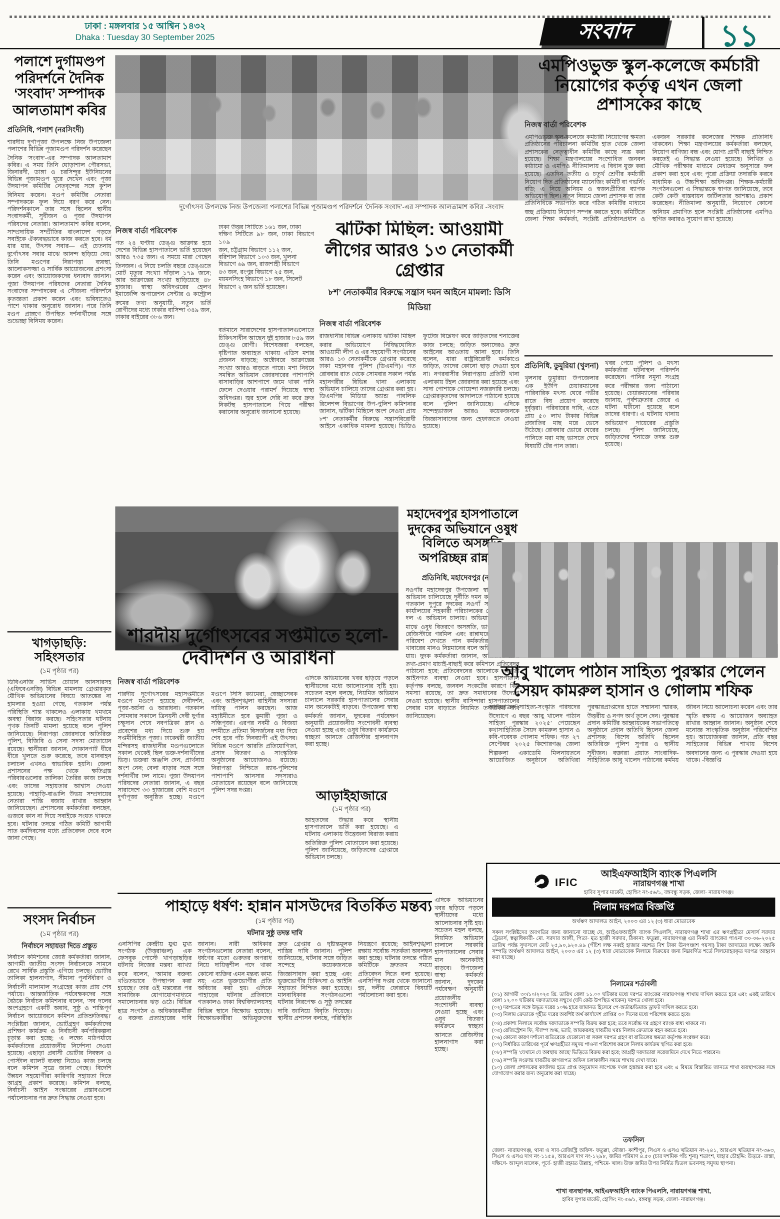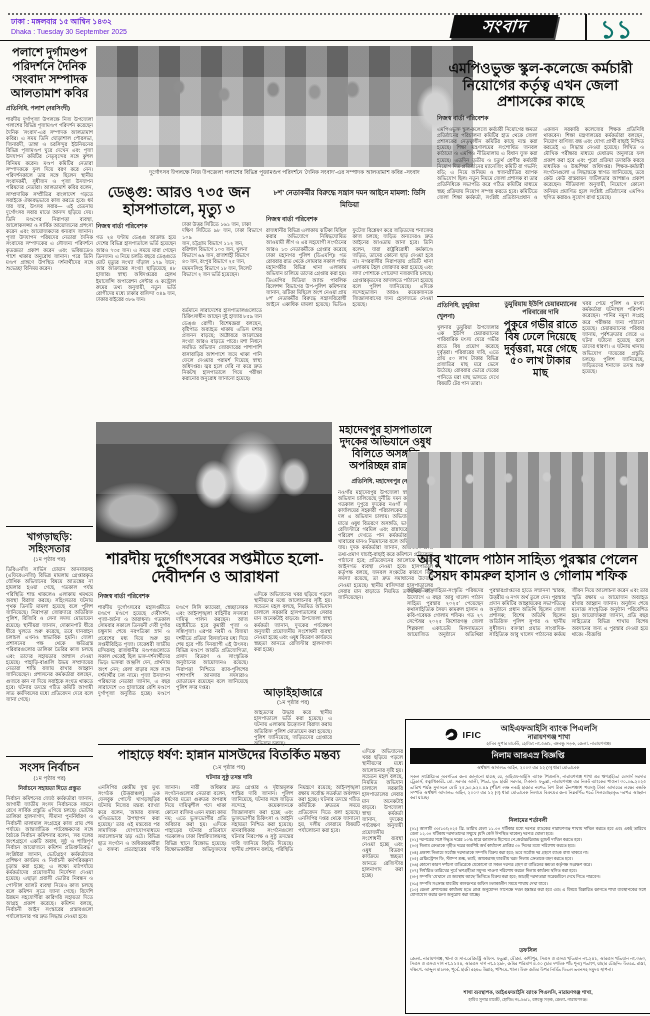--- a/index.html
+++ b/index.html
@@ -2,21 +2,21 @@
 <html lang="bn"><head>
 <meta charset="utf-8">
 <style>
   html,body{margin:0;padding:0;}
   body{background:#e9e7e2;font-family:"Liberation Sans",sans-serif;}
   .page{position:relative;width:650px;height:1016px;background:#fbfaf6;color:#1c1c1c;
         margin:0 auto;overflow:hidden;}
   
   .mast-dotted{position:absolute;left:8px;right:8px;top:13px;border-top:2px dotted #6a6a6a;}
   .mast-rule{position:absolute;left:0;right:0;top:40px;border-top:1.5px solid #111;}
-  .mast-dates{position:absolute;left:11px;top:17px;width:220px;line-height:10px;color:#6d28d9;}
+  .mast-dates{position:absolute;left:11px;top:17px;width:220px;line-height:10px;color:#0f766e;text-align:center;}
   .date-bn{font-size:7.5px;font-weight:bold;}
   .date-en{font-size:7px;}
   .logo-box{position:absolute;left:452px;top:15px;width:104px;height:23px;background:#0d0d0d;
             transform:skewX(-12deg);box-shadow:2px 2px 0 #444;display:flex;align-items:center;justify-content:center;}
   .logo-text{color:#fff;font-weight:bold;font-size:17px;font-style:italic;transform:skewX(6deg);letter-spacing:1px;}
   .page-no-divider{position:absolute;left:585px;top:14px;height:26px;border-left:2px solid #111;}
   .page-no{position:absolute;left:600px;top:10px;font-size:25px;font-weight:bold;color:#0f766e;}
   
   .abs{position:absolute;overflow:hidden;}
   .hl{font-weight:bold;color:#0d0d0d;line-height:1.18;text-align:center;}
@@ -113,71 +113,67 @@
       <div class="cont">(১ম পৃষ্ঠার পর)</div>
       <div class="subhead-mini">নির্বাচনে সহায়তা দিতে প্রস্তুত</div>
       <div class="body-txt" style="height:230px;">নির্বাচন কমিশনের জ্যেষ্ঠ কর্মকর্তারা জানান, আগামী জাতীয় সংসদ নির্বাচনকে সামনে রেখে সার্বিক প্রস্তুতি এগিয়ে চলছে। ভোটার তালিকা হালনাগাদ, সীমানা পুনর্নির্ধারণ ও নির্বাচনী মালামাল সংগ্রহের কাজ প্রায় শেষ পর্যায়ে। আন্তর্জাতিক পর্যবেক্ষকদের সঙ্গে বৈঠকে নির্বাচন কমিশনার বলেন, ‘সব দলের অংশগ্রহণে একটি অবাধ, সুষ্ঠু ও শান্তিপূর্ণ নির্বাচন আয়োজনে কমিশন প্রতিশ্রুতিবদ্ধ।’ সংশ্লিষ্টরা জানান, ভোটগ্রহণ কর্মকর্তাদের প্রশিক্ষণ কার্যক্রম ও নির্বাচনী কর্মপরিকল্পনা চূড়ান্ত করা হচ্ছে; এ লক্ষ্যে মাঠপর্যায়ে কর্মকর্তাদের প্রয়োজনীয় নির্দেশনা দেওয়া হয়েছে। এছাড়া প্রবাসী ভোটার নিবন্ধন ও পোস্টাল ব্যালট ব্যবস্থা নিয়েও কাজ চলছে বলে কমিশন সূত্রে জানা গেছে। বিদেশি উন্নয়ন সহযোগীরা কারিগরি সহায়তা দিতে আগ্রহ প্রকাশ করেছে। কমিশন বলছে, নির্বাচনী আইন সংস্কারের প্রস্তাবগুলো পর্যালোচনার পর দ্রুত সিদ্ধান্ত নেওয়া হবে।</div>
     </div>
   </div>
 
   <div class="abs photo photo-top" style="left:96px;top:46px;width:377px;height:121px;"></div>
   <div class="abs caption" style="left:96px;top:169px;width:377px;height:11px;">দুর্গোৎসব উপলক্ষে নিজ উপজেলা পলাশের বিভিন্ন পূজামণ্ডপ পরিদর্শনে ‘দৈনিক সংবাদ’-এর সম্পাদক আলতামাশ কবির  -সংবাদ</div>
 
   <div class="abs" style="left:96px;top:184px;width:166px;height:238px;">
-    <div class="hl hl-c" style="font-size:14.5px;">ডেঙ্গু: আরও ৭৩৫ জন হাসপাতালে, মৃত্যু ৩</div>
     <div style="display:flex;gap:6px;margin-top:3px;">
       <div style="width:80px;">
         <div class="byline" style="margin-top:0;">নিজস্ব বার্তা পরিবেশক</div>
         <div class="body-txt" style="height:172px;">গত ২৪ ঘণ্টায় ডেঙ্গু আক্রান্ত হয়ে দেশের বিভিন্ন হাসপাতালে ভর্তি হয়েছেন আরও ৭৩৫ জন। এ সময়ে মারা গেছেন তিনজন। এ নিয়ে চলতি বছরে ডেঙ্গুতে মোট মৃত্যুর সংখ্যা দাঁড়াল ১৭৯ জনে; আর আক্রান্তের সংখ্যা ছাড়িয়েছে ৪৮ হাজার। স্বাস্থ্য অধিদপ্তরের হেলথ ইমার্জেন্সি অপারেশন সেন্টার ও কন্ট্রোল রুমের তথ্য অনুযায়ী, নতুন ভর্তি রোগীদের মধ্যে ঢাকার বাসিন্দা ৩৪৯ জন, ঢাকার বাইরের ৩৮৬ জন।</div>
       </div>
       <div style="width:80px;">
         <div class="body-txt stats" style="height:86px;">ঢাকা উত্তর সিটিতে ১৬১ জন, ঢাকা
 দক্ষিণ সিটিতে ৯৮ জন, ঢাকা বিভাগে ১০৯
 জন, চট্টগ্রাম বিভাগে ১১২ জন,
 বরিশাল বিভাগে ১০৩ জন, খুলনা
 বিভাগে ৬৯ জন, রাজশাহী বিভাগে
 ৪৩ জন, রংপুর বিভাগে ২৫ জন,
 ময়মনসিংহ বিভাগে ১৮ জন, সিলেট
 বিভাগে ২ জন ভর্তি হয়েছেন।</div>
         <div class="body-txt" style="height:94px;">বর্তমানে সারাদেশের হাসপাতালগুলোতে চিকিৎসাধীন আছেন দুই হাজার ৮৫৯ জন ডেঙ্গু রোগী। বিশেষজ্ঞরা বলছেন, বৃষ্টিপাত অব্যাহত থাকায় এডিস মশার প্রজনন বাড়ছে; অক্টোবরে আক্রান্তের সংখ্যা আরও বাড়তে পারে। মশা নিধনে সমন্বিত অভিযান জোরদারের পাশাপাশি বাসাবাড়ির আশপাশে জমে থাকা পানি ফেলে দেওয়ার পরামর্শ দিয়েছে স্বাস্থ্য অধিদপ্তর। জ্বর হলে দেরি না করে দ্রুত নিকটস্থ হাসপাতালে গিয়ে পরীক্ষা করানোর অনুরোধ জানানো হয়েছে।</div>
       </div>
     </div>
   </div>
 
   <div class="abs" style="left:266px;top:184px;width:167px;height:238px;">
+    <div class="hl hl-c" style="font-size:14.5px;">ঝটিকা মিছিল: আওয়ামী লীগের আরও ১৩ নেতাকর্মী গ্রেপ্তার</div>
     <div class="subhead-mini" style="font-size:7px;margin:3px 0 2px;">৮শ’ নেতাকর্মীর বিরুদ্ধে সন্ত্রাস দমন আইনে মামলা: ডিসি মিডিয়া</div>
     <div class="byline">নিজস্ব বার্তা পরিবেশক</div>
     <div class="body-txt cols2" style="height:158px;">রাজধানীর বিভিন্ন এলাকায় ঝটিকা মিছিল করার অভিযোগে নিষিদ্ধঘোষিত আওয়ামী লীগ ও এর সহযোগী সংগঠনের আরও ১৩ নেতাকর্মীকে গ্রেপ্তার করেছে ঢাকা মহানগর পুলিশ (ডিএমপি)। গত রোববার রাত থেকে সোমবার সকাল পর্যন্ত মহানগরীর বিভিন্ন থানা এলাকায় অভিযান চালিয়ে তাদের গ্রেপ্তার করা হয়। ডিএমপির মিডিয়া অ্যান্ড পাবলিক রিলেশন্স বিভাগের উপ-পুলিশ কমিশনার জানান, ঝটিকা মিছিলে অংশ নেওয়া প্রায় ৮শ’ নেতাকর্মীর বিরুদ্ধে সন্ত্রাসবিরোধী আইনে একাধিক মামলা হয়েছে। ভিডিও ফুটেজ বিশ্লেষণ করে জড়িতদের শনাক্তের কাজ চলছে; জড়িত অন্যদেরও দ্রুত আইনের আওতায় আনা হবে। তিনি বলেন, যারা রাষ্ট্রবিরোধী কর্মকাণ্ডে জড়িত, তাদের কোনো ছাড় দেওয়া হবে না। নগরবাসীর নিরাপত্তায় প্রতিটি থানা এলাকায় টহল জোরদার করা হয়েছে এবং সাদা পোশাকে গোয়েন্দা নজরদারি চলছে। গ্রেপ্তারকৃতদের আদালতে পাঠানো হয়েছে বলে পুলিশ জানিয়েছে। এদিকে সন্দেহভাজন আরও কয়েকজনকে জিজ্ঞাসাবাদের জন্য হেফাজতে নেওয়া হয়েছে।</div>
   </div>
 
-  <div class="abs" style="left:437px;top:46px;width:207px;height:248px;margin-top:14px;">
+  <div class="abs" style="left:437px;top:46px;width:207px;height:248px;">
     <div class="hl hl-c" style="font-size:14px;">এমপিওভুক্ত স্কুল-কলেজে কর্মচারী নিয়োগের কর্তৃত্ব এখন জেলা প্রশাসকের কাছে</div>
     <div class="byline">নিজস্ব বার্তা পরিবেশক</div>
     <div class="body-txt cols2" style="height:176px;">এমপিওভুক্ত স্কুল-কলেজে কর্মচারী নিয়োগের ক্ষমতা প্রতিষ্ঠানের পরিচালনা কমিটির হাত থেকে জেলা প্রশাসকের নেতৃত্বাধীন কমিটির কাছে ন্যস্ত করা হয়েছে। শিক্ষা মন্ত্রণালয়ের সংশোধিত জনবল কাঠামো ও এমপিও নীতিমালায় এ বিধান যুক্ত করা হয়েছে। এতদিন তৃতীয় ও চতুর্থ শ্রেণীর কর্মচারী নিয়োগ দিত প্রতিষ্ঠানের ম্যানেজিং কমিটি বা গভর্নিং বডি; এ নিয়ে অনিয়ম ও স্বজনপ্রীতির ব্যাপক অভিযোগ ছিল। নতুন নিয়মে জেলা প্রশাসক বা তার প্রতিনিধিকে সভাপতি করে গঠিত কমিটির মাধ্যমে স্বচ্ছ প্রক্রিয়ায় নিয়োগ সম্পন্ন করতে হবে। কমিটিতে জেলা শিক্ষা কর্মকর্তা, সংশ্লিষ্ট প্রতিষ্ঠানপ্রধান ও একজন সরকারি কলেজের শিক্ষক প্রতিনিধি থাকবেন। শিক্ষা মন্ত্রণালয়ের কর্মকর্তারা বলছেন, নিয়োগ বাণিজ্য বন্ধ এবং যোগ্য প্রার্থী বাছাই নিশ্চিত করতেই এ সিদ্ধান্ত নেওয়া হয়েছে। লিখিত ও মৌখিক পরীক্ষার মাধ্যমে মেধাক্রম অনুসারে ফল প্রকাশ করা হবে এবং পুরো প্রক্রিয়া তদারকি করবে মাধ্যমিক ও উচ্চশিক্ষা অধিদপ্তর। শিক্ষক-কর্মচারী সংগঠনগুলো এ সিদ্ধান্তকে স্বাগত জানিয়েছে, তবে কেউ কেউ বাস্তবায়ন জটিলতার আশঙ্কাও প্রকাশ করেছেন। নীতিমালা অনুযায়ী, নিয়োগে কোনো অনিয়ম প্রমাণিত হলে সংশ্লিষ্ট প্রতিষ্ঠানের এমপিও স্থগিত করারও সুযোগ রাখা হয়েছে।</div>
   </div>
   <div class="abs hr" style="left:437px;top:296px;width:207px;"></div>
 
   <div class="abs" style="left:437px;top:300px;width:207px;height:150px;">
     <div style="display:flex;gap:5px;">
       <div style="width:62px;">
         <div class="byline" style="margin-top:0;">প্রতিনিধি, ডুমুরিয়া (খুলনা)</div>
         <div class="body-txt" style="height:138px;">খুলনার ডুমুরিয়া উপজেলার এক ইউপি চেয়ারম্যানের পারিবারিক মৎস্য ঘেরে গভীর রাতে বিষ প্রয়োগ করেছে দুর্বৃত্তরা। পরিবারের দাবি, এতে প্রায় ৫০ লাখ টাকার বিভিন্ন প্রজাতির মাছ মরে ভেসে উঠেছে। রোববার ভোরে ঘেরের পানিতে মরা মাছ ভাসতে দেখে বিষয়টি টের পান তারা।</div>
       </div>
-      <div style="width:74px;">
-        <div style="font-size:6.3px;font-weight:bold;text-align:center;line-height:1.25;">ডুমুরিয়ায় ইউপি চেয়ারম্যানের পরিবারের দাবি</div>
-        <div class="hl hl-c" style="font-size:10.3px;margin-top:3px;">পুকুরে গভীর রাতে বিষ ঢেলে দিয়েছে দুর্বৃত্তরা, মরে গেছে ৫০ লাখ টাকার মাছ</div>
-      </div>
       <div style="width:62px;">
         <div class="body-txt" style="height:148px;">খবর পেয়ে পুলিশ ও মৎস্য কর্মকর্তারা ঘটনাস্থল পরিদর্শন করেছেন। পানির নমুনা সংগ্রহ করে পরীক্ষার জন্য পাঠানো হয়েছে। চেয়ারম্যানের পরিবার জানায়, পূর্বশত্রুতার জেরে এ ঘটনা ঘটানো হয়েছে বলে তাদের ধারণা। এ ঘটনায় থানায় অভিযোগ দায়েরের প্রস্তুতি চলছে। পুলিশ জানিয়েছে, জড়িতদের শনাক্তে তদন্ত শুরু হয়েছে।</div>
       </div>
     </div>
   </div>
 
   <div class="abs photo photo-durga" style="left:96px;top:422px;width:236px;height:120px;"></div>
-  <div class="abs" style="left:98px;top:550px;width:234px;height:198px;">
+  <div class="abs" style="left:98px;top:522px;width:234px;height:198px;">
     <div class="hl" style="font-size:15.5px;">শারদীয় দুর্গোৎসবের সপ্তমীতে হলো- দেবীদর্শন ও আরাধনা</div>
     <div style="display:flex;gap:6px;margin-top:4px;">
       <div style="width:150px;">
         <div class="byline" style="margin-top:0;">নিজস্ব বার্তা পরিবেশক</div>
         <div class="body-txt cols2" style="height:140px;">শারদীয় দুর্গোৎসবের মহাসপ্তমীতে মণ্ডপে মণ্ডপে হয়েছে দেবীদর্শন, পূজা-অর্চনা ও আরাধনা। গতকাল সোমবার সকালে ত্রিনয়নী দেবী দুর্গার চক্ষুদান শেষে নবপত্রিকা স্নান ও প্রবেশের মধ্য দিয়ে শুরু হয় সপ্তমীবিহিত পূজা। ঢাকেশ্বরী জাতীয় মন্দিরসহ রাজধানীর মণ্ডপগুলোতে সকাল থেকেই ছিল ভক্ত-দর্শনার্থীদের ভিড়। ভক্তরা অঞ্জলি দেন, প্রার্থনায় অংশ নেন; বেলা বাড়ার সঙ্গে সঙ্গে দর্শনার্থীর ঢল নামে। পূজা উদযাপন পরিষদের নেতারা জানান, এ বছর সারাদেশে ৩৩ হাজারের বেশি মণ্ডপে দুর্গাপূজা অনুষ্ঠিত হচ্ছে। মণ্ডপে মণ্ডপে সিসি ক্যামেরা, স্বেচ্ছাসেবক এবং আইনশৃঙ্খলা বাহিনীর সদস্যরা দায়িত্ব পালন করছেন। আজ মহাষ্টমীতে হবে কুমারী পূজা ও সন্ধিপূজা। এরপর নবমী ও বিজয়া দশমীতে প্রতিমা বিসর্জনের মধ্য দিয়ে শেষ হবে পাঁচ দিনব্যাপী এই উৎসব। বিভিন্ন মণ্ডপে আরতি প্রতিযোগিতা, প্রসাদ বিতরণ ও সাংস্কৃতিক অনুষ্ঠানের আয়োজনও রয়েছে। নিরাপত্তা নিশ্চিতে র‌্যাব-পুলিশের পাশাপাশি আনসার সদস্যরাও মোতায়েন রয়েছেন বলে জানিয়েছে পুলিশ সদর দপ্তর।</div>
       </div>
       <div style="width:78px;">
         <div class="body-txt" style="height:80px;">এদিকে অভিযানের খবর ছড়িয়ে পড়লে স্থানীয়দের মধ্যে আলোচনার সৃষ্টি হয়। সচেতন মহল বলছে, নিয়মিত অভিযান চালালে সরকারি হাসপাতালের সেবার মান অনেকটাই বাড়বে। উপজেলা স্বাস্থ্য কর্মকর্তা জানান, দুদকের পর্যবেক্ষণ অনুযায়ী প্রয়োজনীয় সংশোধনী ব্যবস্থা নেওয়া হচ্ছে এবং ওষুধ বিতরণ কার্যক্রমে স্বচ্ছতা আনতে রেজিস্টার হালনাগাদ করা হচ্ছে।</div>
         <div class="hl hl-c" style="font-size:10.5px;margin-top:15px;">আড়াইহাজারে</div>
         <div class="cont">(১ম পৃষ্ঠার পর)</div>
@@ -193,21 +189,21 @@
   </div>
 
   <div class="abs photo photo-abu" style="left:407px;top:452px;width:241px;height:96px;"></div>
   <div class="abs" style="left:407px;top:552px;width:241px;height:162px;">
     <div class="hl hl-c" style="font-size:13.3px;">আবু খালেদ পাঠান সাহিত্য পুরস্কার পেলেন সৈয়দ কামরুল হাসান ও গোলাম শফিক</div>
     <div class="body-txt cols3" style="height:108px;margin-top:4px;">অভিযাত্রিক সাহিত্য-সংস্কৃতি পরিষদের উদ্যোগে এ বছর ‘আবু খালেদ পাঠান সাহিত্য পুরস্কার ২০২৫’ পেয়েছেন কথাসাহিত্যিক সৈয়দ কামরুল হাসান ও কবি-গবেষক গোলাম শফিক। গত ২৭ সেপ্টেম্বর ২০২৫ কিশোরগঞ্জ জেলা শিল্পকলা একাডেমি মিলনায়তনে আয়োজিত অনুষ্ঠানে অতিথিরা পুরস্কারপ্রাপ্তদের হাতে সম্মাননা স্মারক, উত্তরীয় ও নগদ অর্থ তুলে দেন। পুরস্কার প্রদান কমিটির আহ্বায়কের সভাপতিত্বে অনুষ্ঠানে প্রধান অতিথি ছিলেন জেলা প্রশাসক; বিশেষ অতিথি ছিলেন অতিরিক্ত পুলিশ সুপার ও স্থানীয় সুধীজন। বক্তারা প্রয়াত সাংবাদিক-সাহিত্যিক আবু খালেদ পাঠানের কর্মময় জীবন নিয়ে আলোচনা করেন এবং তার স্মৃতি রক্ষায় এ আয়োজন অব্যাহত রাখার আহ্বান জানান। অনুষ্ঠান শেষে মনোজ্ঞ সাংস্কৃতিক অনুষ্ঠান পরিবেশিত হয়। আয়োজকরা জানান, প্রতি বছর সাহিত্যের বিভিন্ন শাখায় বিশেষ অবদানের জন্য এ পুরস্কার দেওয়া হয়ে থাকে।  -বিজ্ঞপ্তি</div>
   </div>
 
   <div class="abs hr" style="left:98px;top:744px;width:262px;"></div>
   <div class="abs" style="left:98px;top:748px;width:262px;height:262px;">
-    <div class="hl hl-c" style="font-size:12.5px;">পাহাড়ে ধর্ষণ: হান্নান মাসউদের বিতর্কিত মন্তব্য</div>
+    <div class="hl hl-c" style="font-size:12.5px;text-align:right;">পাহাড়ে ধর্ষণ: হান্নান মাসউদের বিতর্কিত মন্তব্য</div>
     <div class="cont">(১ম পৃষ্ঠার পর)</div>
     <div class="subhead-mini">ঘটনার সুষ্ঠু তদন্ত দাবি</div>
     <div class="body-txt cols4" style="height:214px;">এনসিপির কেন্দ্রীয় যুগ্ম মুখ্য সংগঠক (উত্তরাঞ্চল) এক ফেসবুক পোস্টে খাগড়াছড়ির ঘটনায় নিজের মন্তব্য ব্যাখ্যা করে বলেন, ‘আমার বক্তব্য খণ্ডিতভাবে উপস্থাপন করা হয়েছে।’ তার ওই মন্তব্যের পর সামাজিক যোগাযোগমাধ্যমে সমালোচনার ঝড় ওঠে। বিভিন্ন ছাত্র সংগঠন ও অধিকারকর্মীরা এ বক্তব্য প্রত্যাহারের দাবি জানান। নারী অধিকার সংগঠনগুলোর নেতারা বলেন, ধর্ষণের মতো গুরুতর অপরাধ নিয়ে দায়িত্বশীল পদে থাকা কোনো ব্যক্তির এমন মন্তব্য কাম্য নয়; এতে ভুক্তভোগীর প্রতি অবিচার করা হয়। এদিকে পাহাড়ের ঘটনার প্রতিবাদে গতকালও ঢাকা বিশ্ববিদ্যালয়সহ বিভিন্ন স্থানে বিক্ষোভ হয়েছে। বিক্ষোভকারীরা অভিযুক্তদের দ্রুত গ্রেপ্তার ও দৃষ্টান্তমূলক শাস্তির দাবি জানান। পুলিশ জানিয়েছে, ঘটনার সঙ্গে জড়িত সন্দেহে কয়েকজনকে জিজ্ঞাসাবাদ করা হচ্ছে এবং ভুক্তভোগীর চিকিৎসা ও আইনি সহায়তা নিশ্চিত করা হয়েছে। মানবাধিকার সংগঠনগুলো ঘটনার নিরপেক্ষ ও সুষ্ঠু তদন্তের দাবি জানিয়ে বিবৃতি দিয়েছে। স্থানীয় প্রশাসন বলছে, পরিস্থিতি নিয়ন্ত্রণে রয়েছে; আইনশৃঙ্খলা রক্ষায় সর্বোচ্চ সতর্কতা অবলম্বন করা হচ্ছে। ঘটনার তদন্তে গঠিত কমিটিকে দ্রুততম সময়ে প্রতিবেদন দিতে বলা হয়েছে। এনসিপির দপ্তর থেকে জানানো হয়, দলীয় ফোরামে বিষয়টি পর্যালোচনা করা হবে।</div>
   </div>
 
   <div class="abs body-txt" style="left:362px;top:748px;width:41px;height:262px;">এদিকে অভিযানের খবর ছড়িয়ে পড়লে স্থানীয়দের মধ্যে আলোচনার সৃষ্টি হয়। সচেতন মহল বলছে, নিয়মিত অভিযান চালালে সরকারি হাসপাতালের সেবার মান অনেকটাই বাড়বে। উপজেলা স্বাস্থ্য কর্মকর্তা জানান, দুদকের পর্যবেক্ষণ অনুযায়ী প্রয়োজনীয় সংশোধনী ব্যবস্থা নেওয়া হচ্ছে এবং ওষুধ বিতরণ কার্যক্রমে স্বচ্ছতা আনতে রেজিস্টার হালনাগাদ করা হচ্ছে।</div>
 
   <div class="abs ad" style="left:405px;top:719px;width:236px;height:287px;">
     <div class="ad-head">
       <svg class="ad-logo-mark" viewBox="0 0 20 20">
@@ -215,21 +211,21 @@
         <rect x="1" y="8" width="11" height="4" fill="#fdfdfb" transform="rotate(-28 10 10)"></rect>
         <circle cx="10" cy="10" r="3.2" fill="#fdfdfb"></circle>
       </svg>
       <span class="ad-logo-word">IFIC</span>
       <div class="ad-bank">
         <div class="ad-bank-name">আইএফআইসি ব্যাংক পিএলসি</div>
         <div class="ad-branch">নারায়ণগঞ্জ শাখা</div>
         <div class="ad-addr">হাবিব সুপার মার্কেট, হোল্ডিং নং-৫৬/১, বঙ্গবন্ধু সড়ক, জেলা- নারায়ণগঞ্জ।</div>
       </div>
     </div>
-    <div class="ad-bar">নিলাম আরএস্র বিজ্ঞপ্তি</div>
+    <div class="ad-bar">নিলাম দরপত্র বিজ্ঞপ্তি</div>
     <div class="ad-ref">অর্থঋণ আদালত আইন, ২০০৩ এর ১২ (৩) ধারা মোতাবেক</div>
     <div class="ad-p" style="height:40px;overflow:hidden;">সকল সংশ্লিষ্টদের অবগতির জন্য জানানো যাচ্ছে যে, আইএফআইসি ব্যাংক পিএলসি, নারায়ণগঞ্জ শাখা এর ঋণগ্রহীতা মেসার্স সরদার ট্রেডার্স, স্বত্বাধিকারী- মো. সরদার আলী, পিতা- মৃত হাজী সরদার, ঠিকানা: ফতুল্লা, নারায়ণগঞ্জ এর নিকট ব্যাংকের পাওনা ৩০-০৬-২০২৫ তারিখ পর্যন্ত সুদাসলে মোট ২৫,৯০,৯২০.৪৯ (পঁচিশ লক্ষ নব্বই হাজার নয়শত বিশ টাকা ঊনপঞ্চাশ পয়সা) টাকা আদায়ের লক্ষ্যে বন্ধকি সম্পত্তি অর্থঋণ আদালত আইন, ২০০৩ এর ১২ (৩) ধারা মোতাবেক নিলামে বিক্রয়ের জন্য নিম্নবর্ণিত শর্তে সিলমোহরকৃত দরপত্র আহ্বান করা যাচ্ছে।</div>
     <div class="ad-sec-title">নিলামের শর্তাবলী</div>
     <div class="ad-terms" style="height:118px;overflow:hidden;">
         <div class="li">(০১) আগামী ৩০/১০/২০২৫ খ্রি. তারিখ বেলা ১১.০০ ঘটিকার মধ্যে দরপত্র ব্যাংকের নারায়ণগঞ্জ শাখায় দাখিল করতে হবে এবং একই তারিখে বেলা ১২.০০ ঘটিকায় দরদাতাদের সম্মুখে (যদি কেউ উপস্থিত থাকেন) দরপত্র খোলা হবে।</div>
         <div class="li">(০২) দরপত্রের সঙ্গে উদ্ধৃত দরের ১০% হারে জামানত হিসেবে পে-অর্ডার/ডিমান্ড ড্রাফট দাখিল করতে হবে।</div>
         <div class="li">(০৩) নিলাম ক্রেতাকে গৃহীত দরের অবশিষ্ট অর্থ কার্যাদেশ প্রাপ্তির ৩০ দিনের মধ্যে পরিশোধ করতে হবে।</div>
         <div class="li">(০৪) প্রকাশ্য নিলামে সর্বোচ্চ দরদাতাকে সম্পত্তি বিক্রয় করা হবে; তবে সর্বোচ্চ দর গ্রহণে ব্যাংক বাধ্য থাকবে না।</div>
         <div class="li">(০৫) রেজিস্ট্রেশন ফি, স্ট্যাম্প শুল্ক, ভ্যাট, আয়করসহ যাবতীয় খরচ নিলাম ক্রেতাকে বহন করতে হবে।</div>
         <div class="li">(০৬) কোনো কারণ দর্শানো ব্যতিরেকে যেকোনো বা সকল দরপত্র গ্রহণ বা বাতিলের ক্ষমতা কর্তৃপক্ষ সংরক্ষণ করে।</div>

